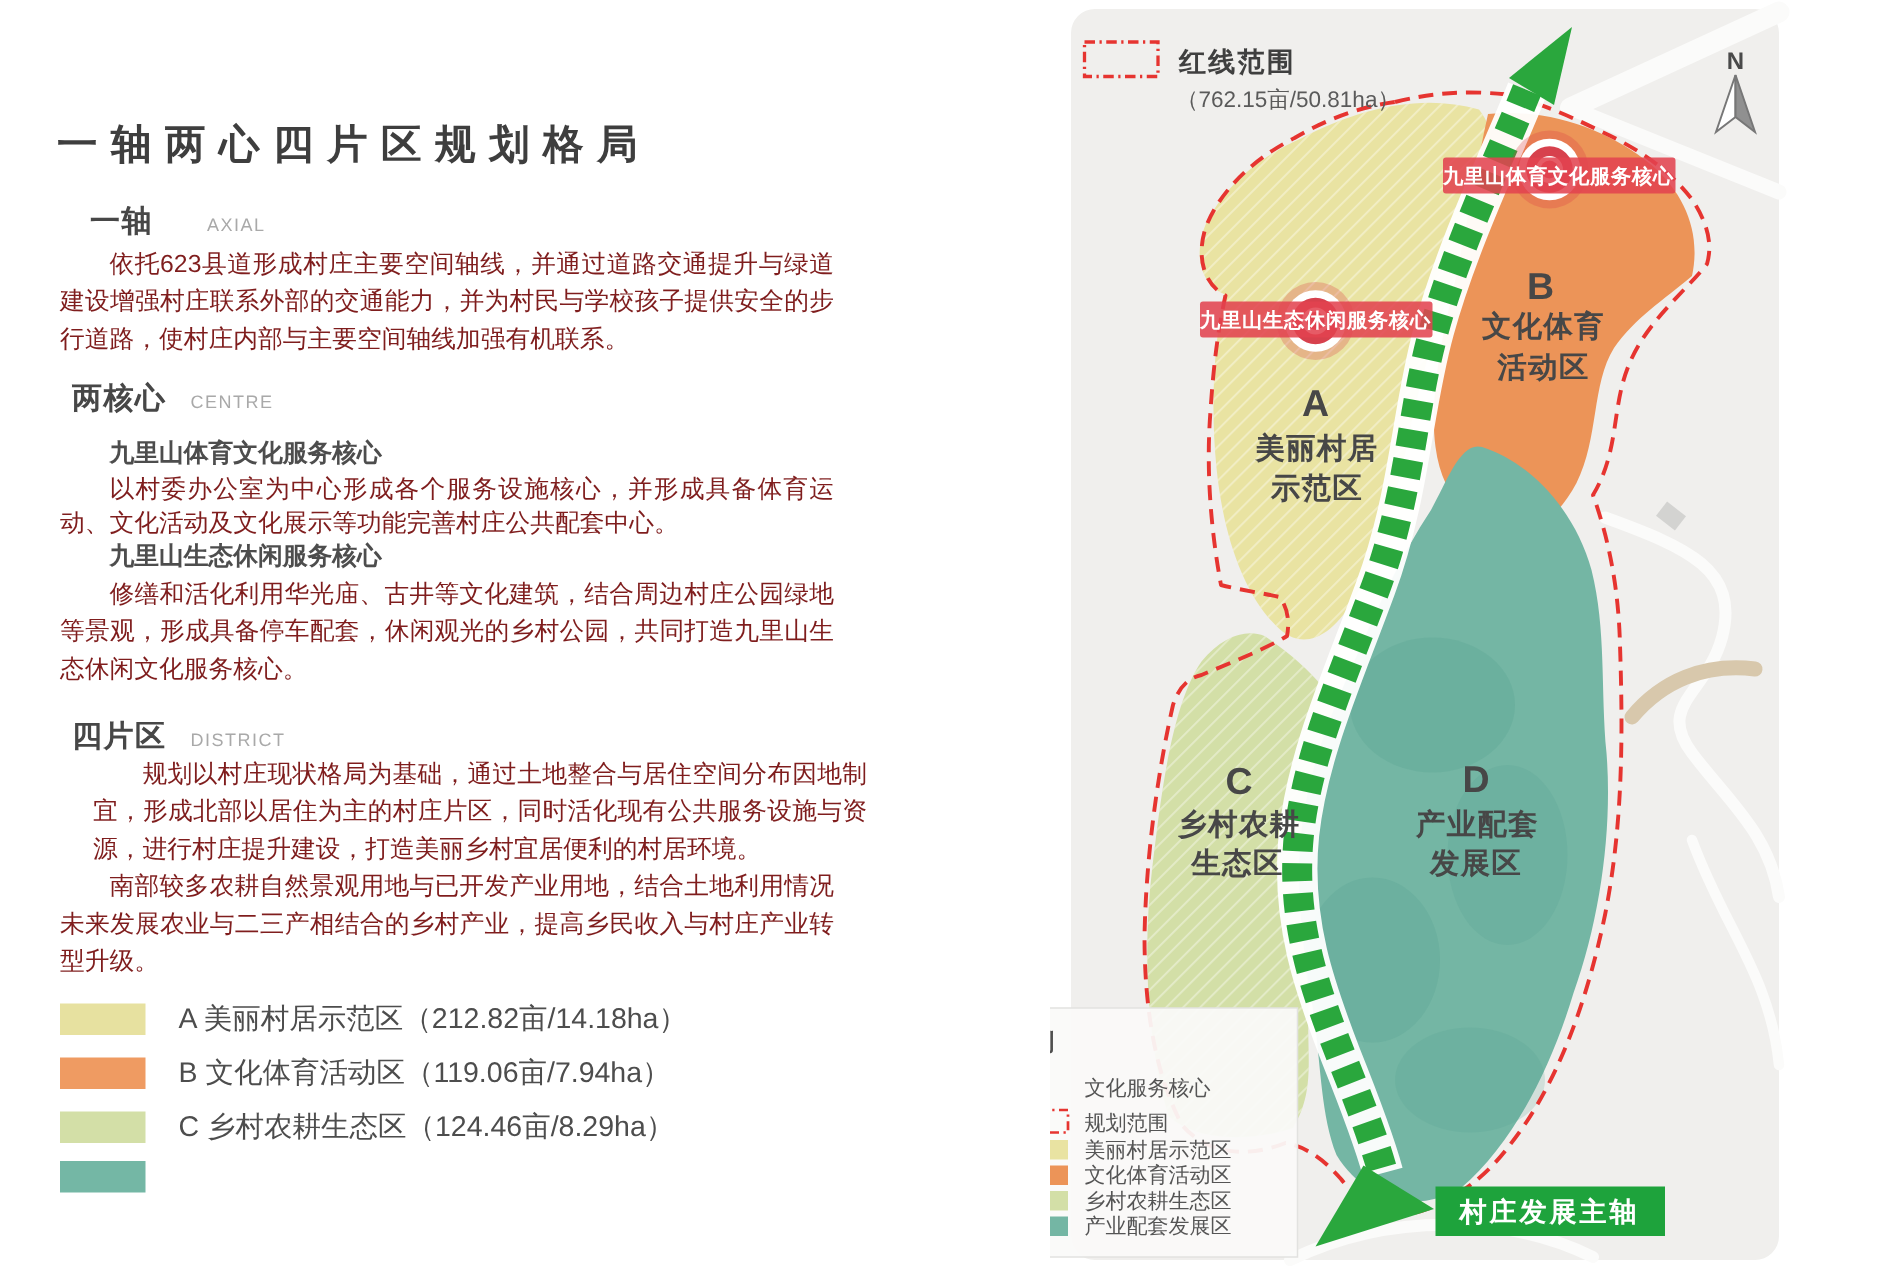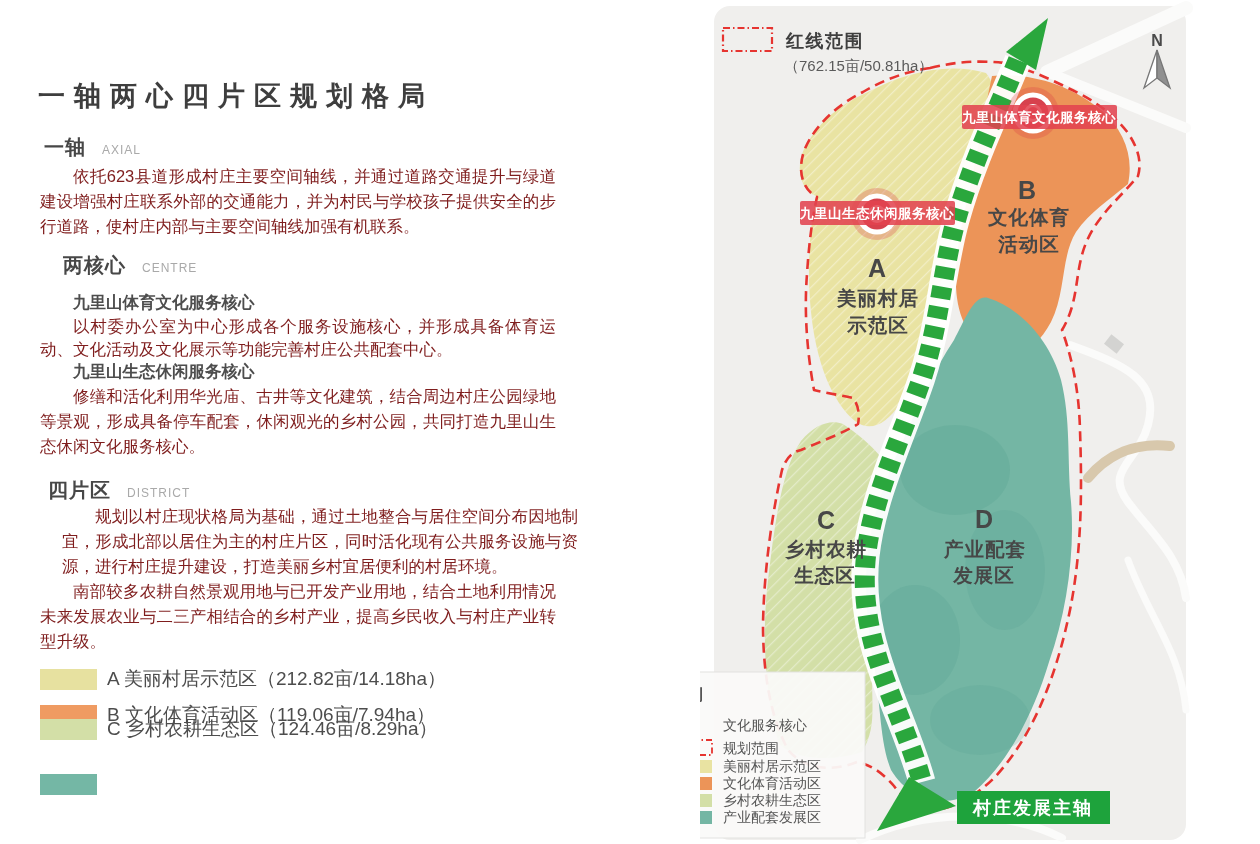--- a/index.html
+++ b/index.html
@@ -19,45 +19,45 @@
   .body-p{
     width:516px;font-size:16.5px;line-height:25px;color:#7f1d1d;
     text-indent:2em;margin:0;text-align:justify;
   }
   .core-title{
     width:516px;font-size:16.5px;line-height:24px;color:#4d4d4d;
     font-weight:800;text-indent:2em;margin:0;
   }
   .legend-row{display:flex;align-items:center;left:40px;}
   .legend-sw{width:57px;height:21px;flex:0 0 auto;}
-  .legend-lb{font-size:19px;color:#4d4d4d;margin-left:10px;white-space:nowrap;}
+  .legend-lb{font-size:19px;color:#4d4d4d;margin-left:22px;white-space:nowrap;}
   
   svg text{font-family:"Liberation Sans",sans-serif;}
   .t-redline{font-size:18px;font-weight:800;fill:#3f3f3f;letter-spacing:1.5px;}
   .t-redarea{font-size:15px;fill:#5a5a5a;}
   .t-region-letter{font-size:25px;font-weight:800;fill:#474747;}
   .t-region{font-size:19.5px;font-weight:800;fill:#474747;letter-spacing:1px;}
   .t-marker{font-size:13.5px;font-weight:700;fill:#ffffff;letter-spacing:0.5px;}
   .t-maplegend-title{font-size:16px;font-weight:700;fill:#4f4f4f;}
   .t-maplegend{font-size:14px;fill:#555555;}
   .t-axis-label{font-size:18px;font-weight:800;fill:#ffffff;letter-spacing:2px;}
   .t-compass{font-size:16px;font-weight:800;fill:#4a4a4a;}
 </style>
 </head>
 <body>
 
 <div class="abs doc-title">一轴两心四片区规划格局</div>
 
-<div class="abs sec-head" style="left:44px;top:134px;">
+<div class="abs sec-head" style="left:60px;top:134px;gap:20px;">
   <span class="zh">一轴</span>
   <span class="en">AXIAL</span>
 </div>
 <p class="abs body-p" style="left:40px;top:164px;">依托623县道形成村庄主要空间轴线，并通过道路交通提升与绿道建设增强村庄联系外部的交通能力，并为村民与学校孩子提供安全的步行道路，使村庄内部与主要空间轴线加强有机联系。</p>
 
-<div class="abs sec-head" style="left:63px;top:252px;">
+<div class="abs sec-head" style="left:48px;top:252px;">
   <span class="zh">两核心</span>
   <span class="en">CENTRE</span>
 </div>
 <p class="abs core-title" style="left:40px;top:290px;">九里山体育文化服务核心</p>
 <p class="abs body-p" style="left:40px;top:315px;line-height:23px;">以村委办公室为中心形成各个服务设施核心，并形成具备体育运动、文化活动及文化展示等功能完善村庄公共配套中心。</p>
 <p class="abs core-title" style="left:40px;top:359px;">九里山生态休闲服务核心</p>
 <p class="abs body-p" style="left:40px;top:384px;">修缮和活化利用华光庙、古井等文化建筑，结合周边村庄公园绿地等景观，形成具备停车配套，休闲观光的乡村公园，共同打造九里山生态休闲文化服务核心。</p>
 
 <div class="abs sec-head" style="left:48px;top:477px;">
   <span class="zh">四片区</span>
@@ -67,21 +67,21 @@
 <p class="abs body-p" style="left:40px;top:579px;">南部较多农耕自然景观用地与已开发产业用地，结合土地利用情况未来发展农业与二三产相结合的乡村产业，提高乡民收入与村庄产业转型升级。</p>
 
 <div class="abs legend-row" style="top:666px;">
   <span class="legend-sw" style="background-color: rgb(231, 225, 160);"></span>
   <span class="legend-lb">A 美丽村居示范区（212.82亩/14.18ha）</span>
 </div>
 <div class="abs legend-row" style="top:702px;text-align:right;">
   <span class="legend-sw" style="background-color: rgb(239, 155, 98);"></span>
   <span class="legend-lb">B 文化体育活动区（119.06亩/7.94ha）</span>
 </div>
-<div class="abs legend-row" style="top:716px;text-align:center;">
+<div class="abs legend-row" style="top:738px;text-align:center;">
   <span class="legend-sw" style="background-color: rgb(211, 223, 167);"></span>
   <span class="legend-lb">C 乡村农耕生态区（124.46亩/8.29ha）</span>
 </div>
 <div class="abs legend-row" style="top:774px;">
   <span class="legend-sw" style="background-color: rgb(116, 183, 165);"></span>
 </div>
 
 <svg class="abs" style="left:700px;top:0;" width="560" height="844" viewBox="700 0 560 844">
   <defs>
     <pattern id="hatch" width="8" height="8" patternUnits="userSpaceOnUse" patternTransform="rotate(45)">

